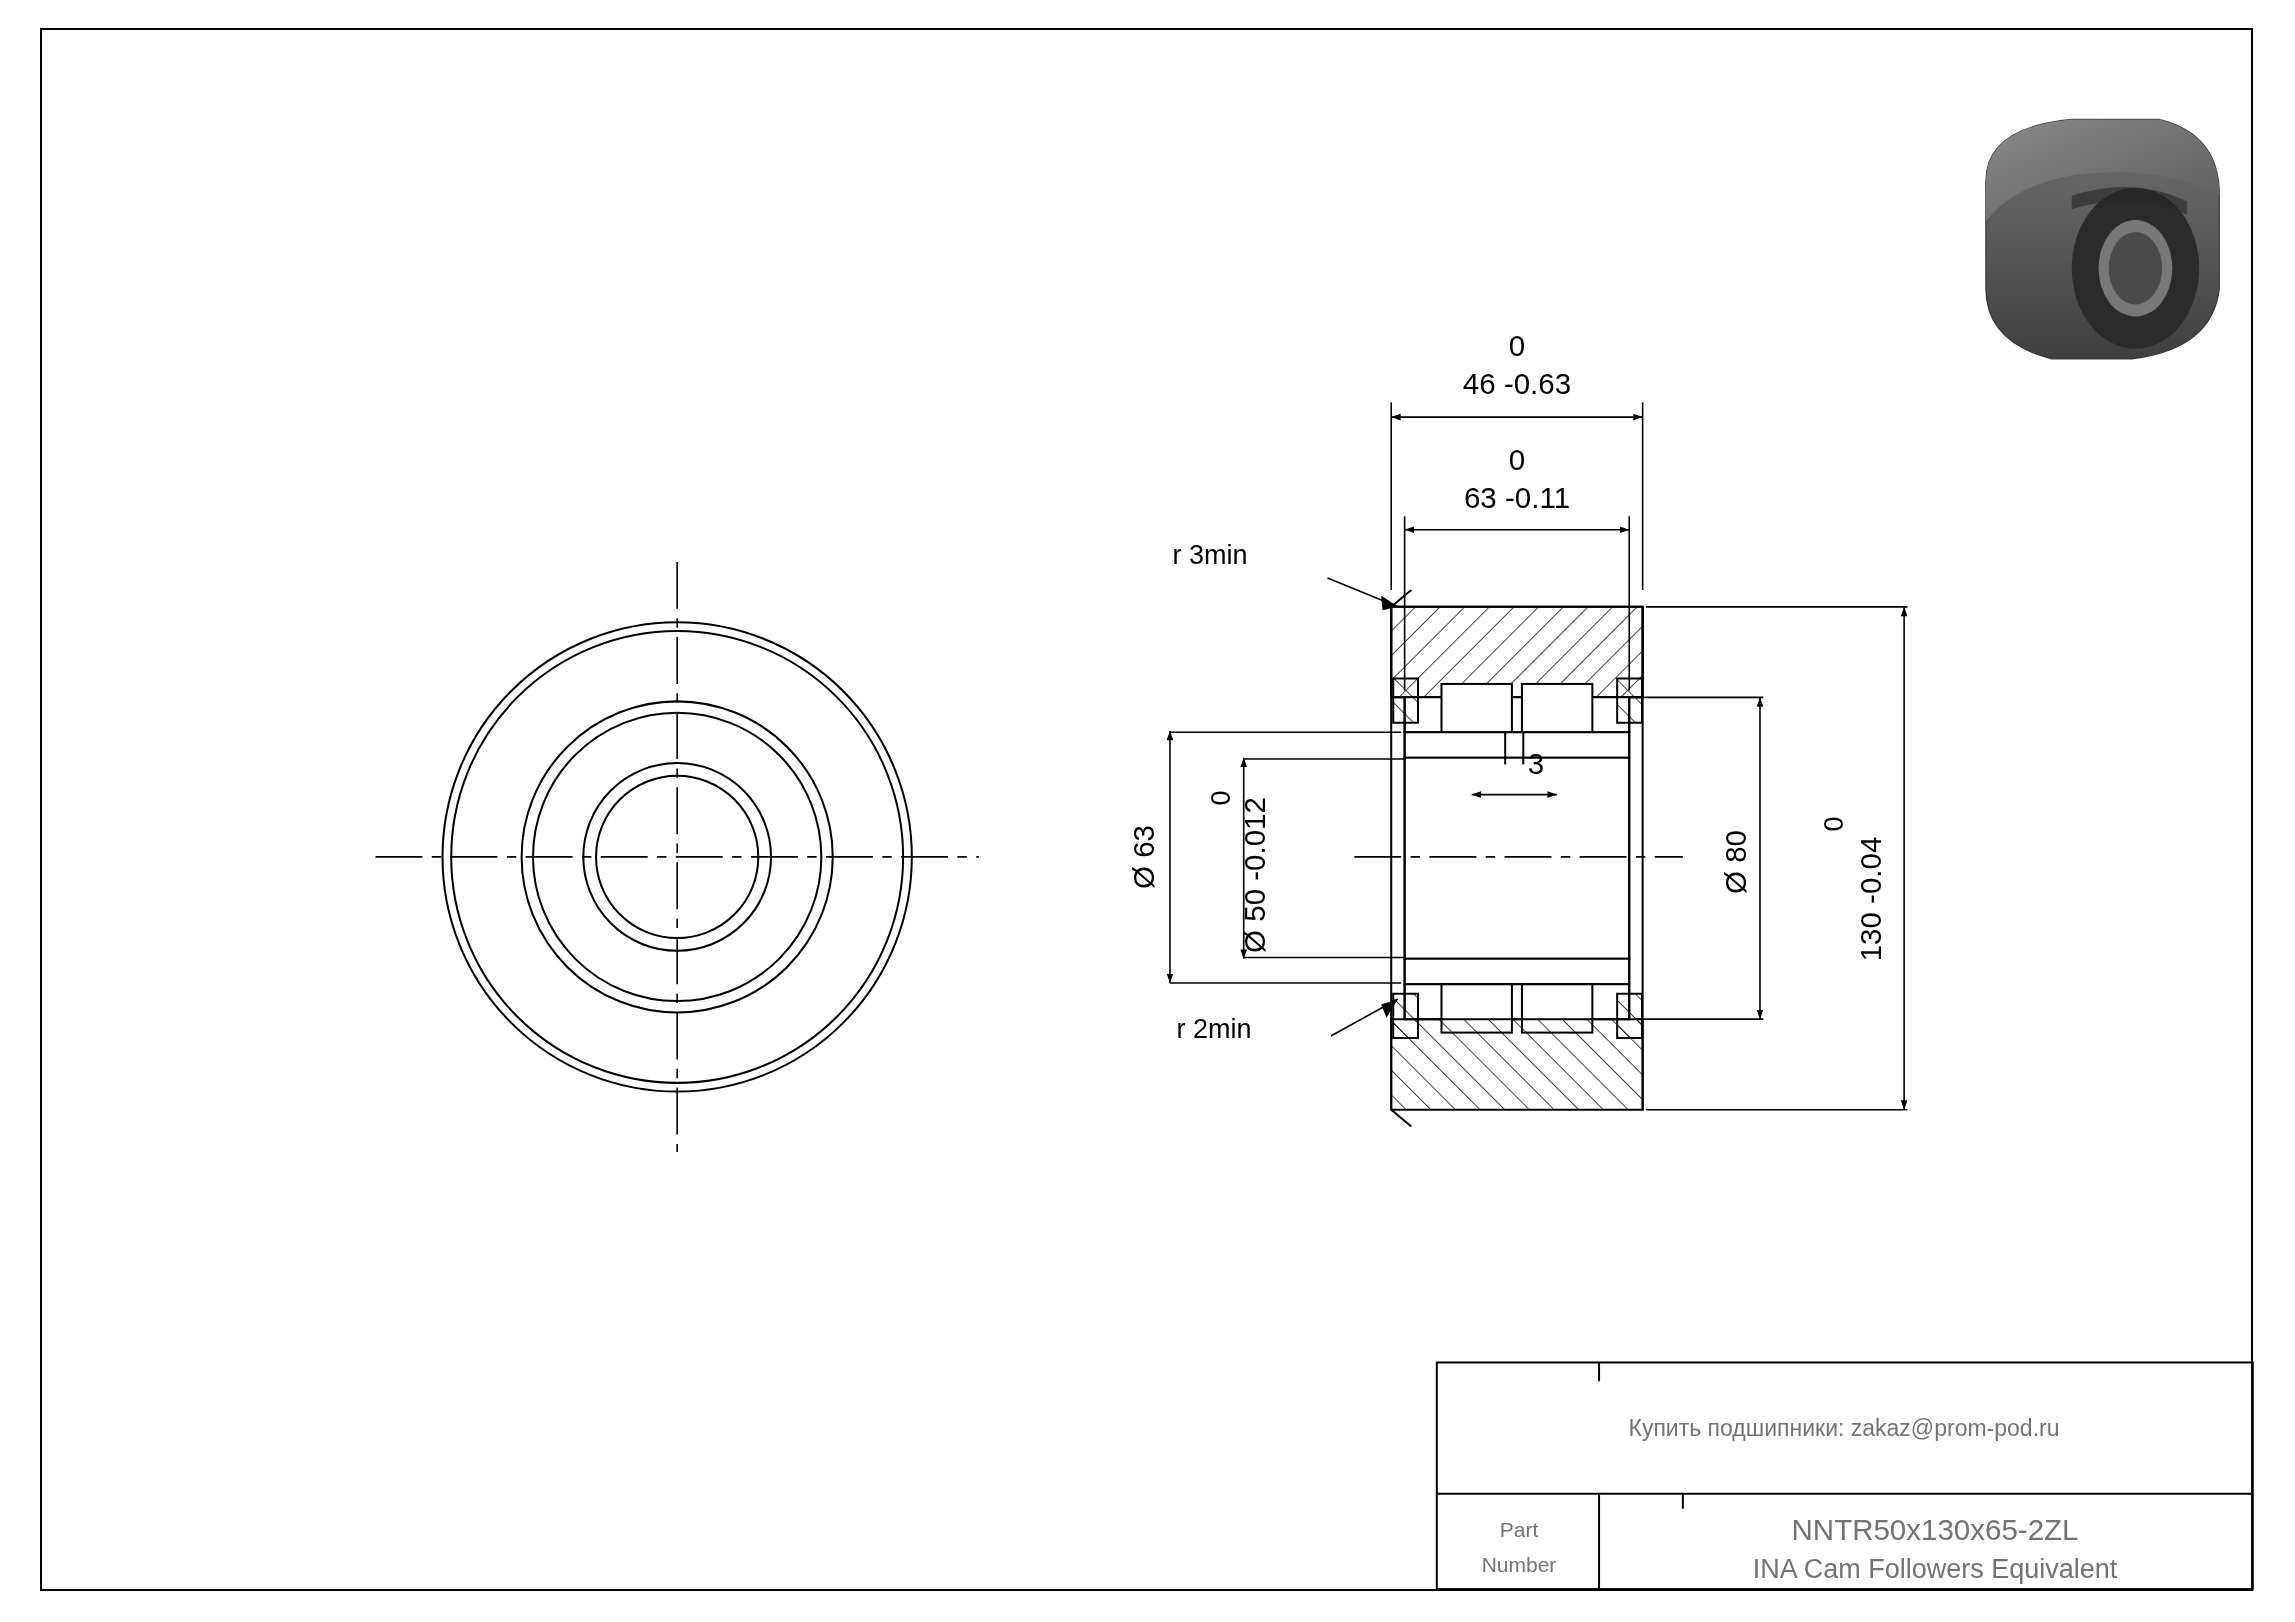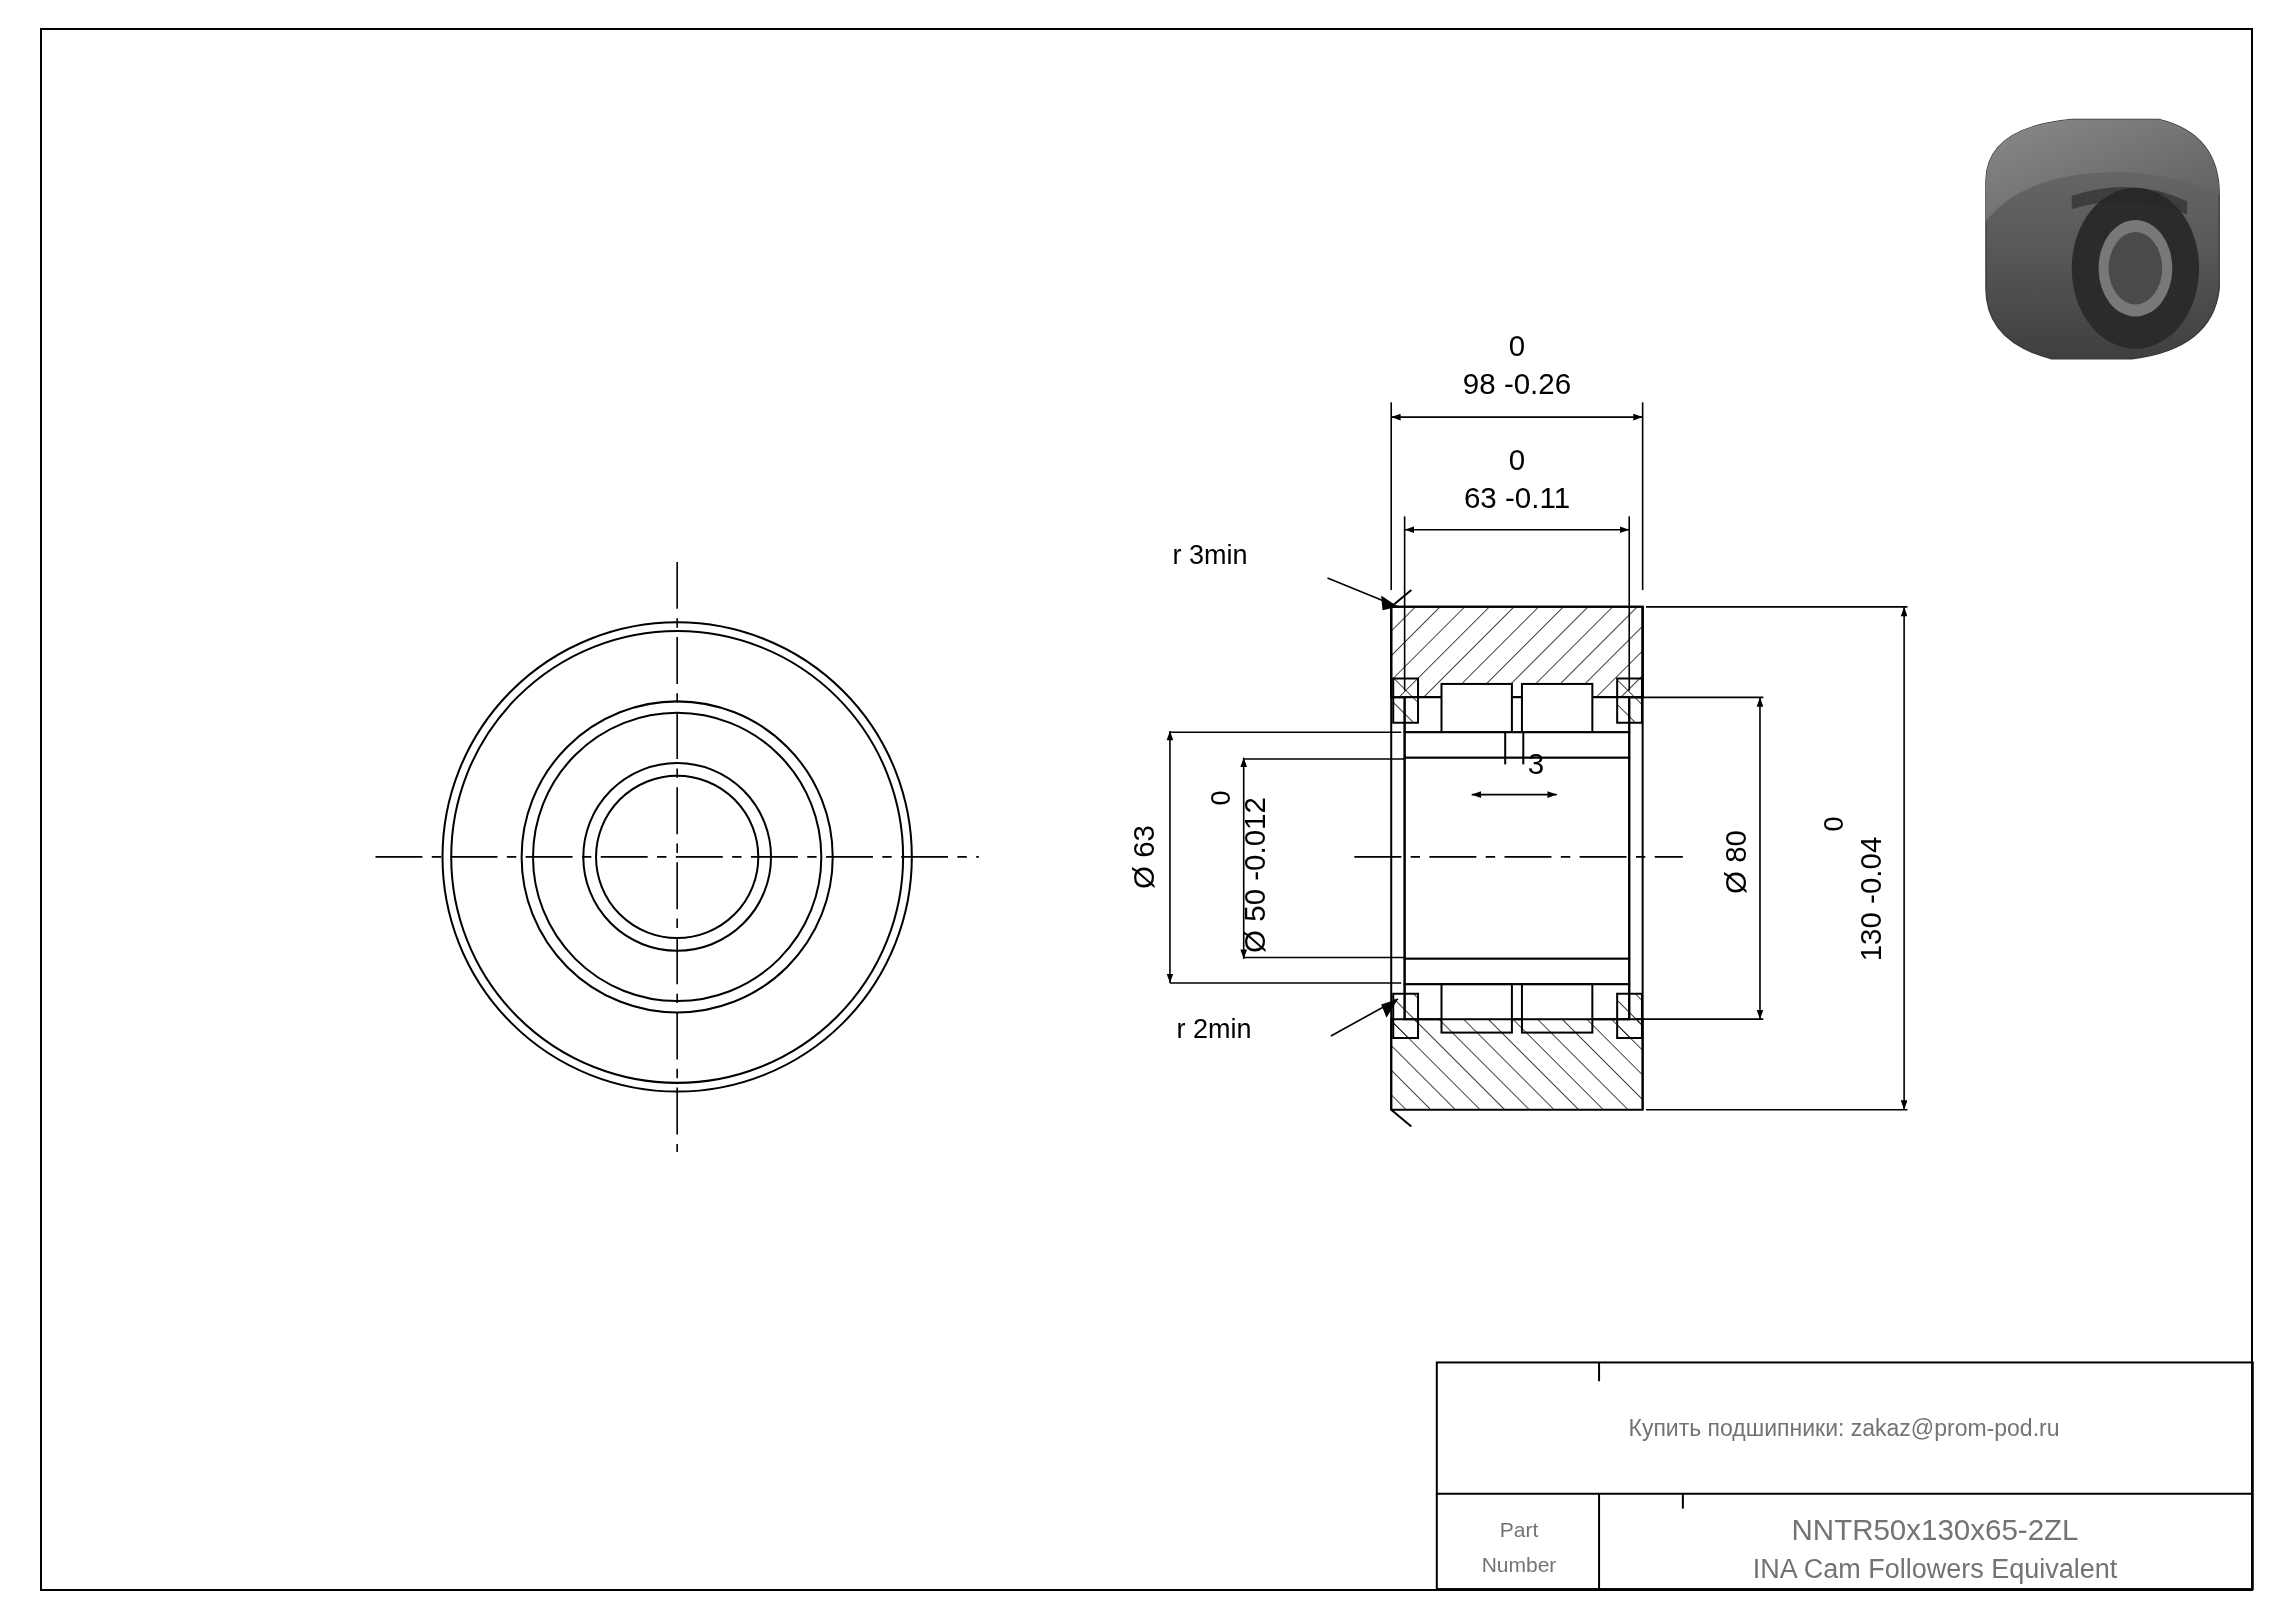--- a/index.html
+++ b/index.html
@@ -198,21 +198,21 @@
       <rect x="2143" y="2032" width="1217" height="338"></rect>
       <line x1="2143" y1="2228" x2="3360" y2="2228"></line>
       <line x1="2385" y1="2228" x2="2385" y2="2370"></line>
       <line x1="2385" y1="2032" x2="2385" y2="2060"></line>
       <line x1="2510" y1="2228" x2="2510" y2="2250"></line>
     </g>
   </svg>
 
   <div class="lbl center f44" style="left:1517px; top:346px;">0</div>
   <div class="lbl center f44" style="left:1517px; top:384px;">
-    <span>98</span>&nbsp;<span>-0.26</span>
+    <span>46</span>&nbsp;<span>-0.63</span>
   </div>
 
   <div class="lbl center f44" style="left:1517px; top:460px;">0</div>
   <div class="lbl center f44" style="left:1517px; top:498px;">
     <span>63</span>&nbsp;<span>-0.11</span>
   </div>
 
   <div class="lbl f40" style="left:1210px; top:555px; transform:translate(-50%,-50%);">r 3min</div>
   <div class="lbl f40" style="left:1214px; top:1029px; transform:translate(-50%,-50%);">r 2min</div>
 

